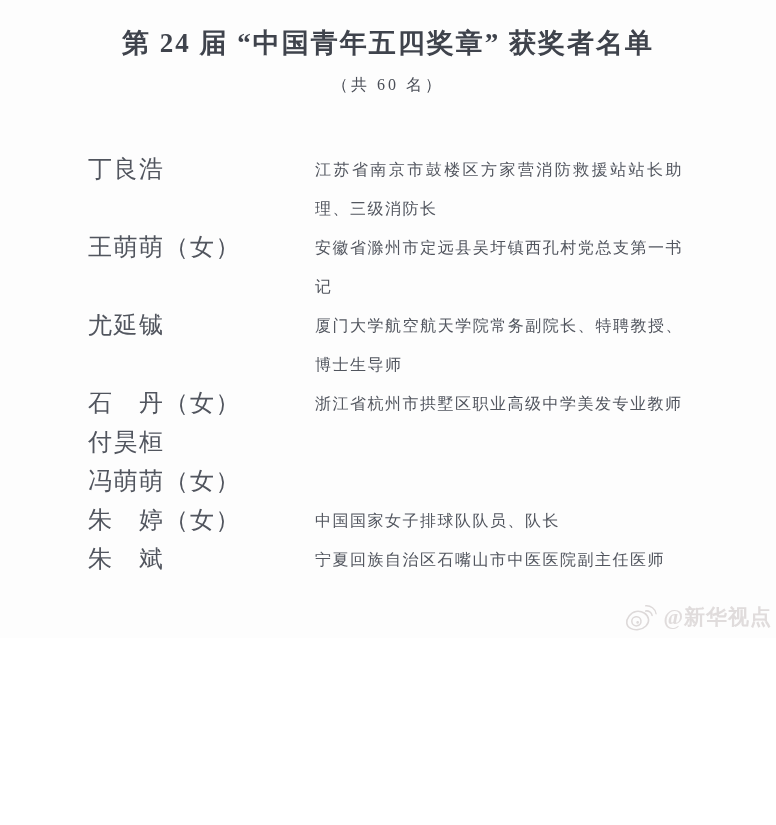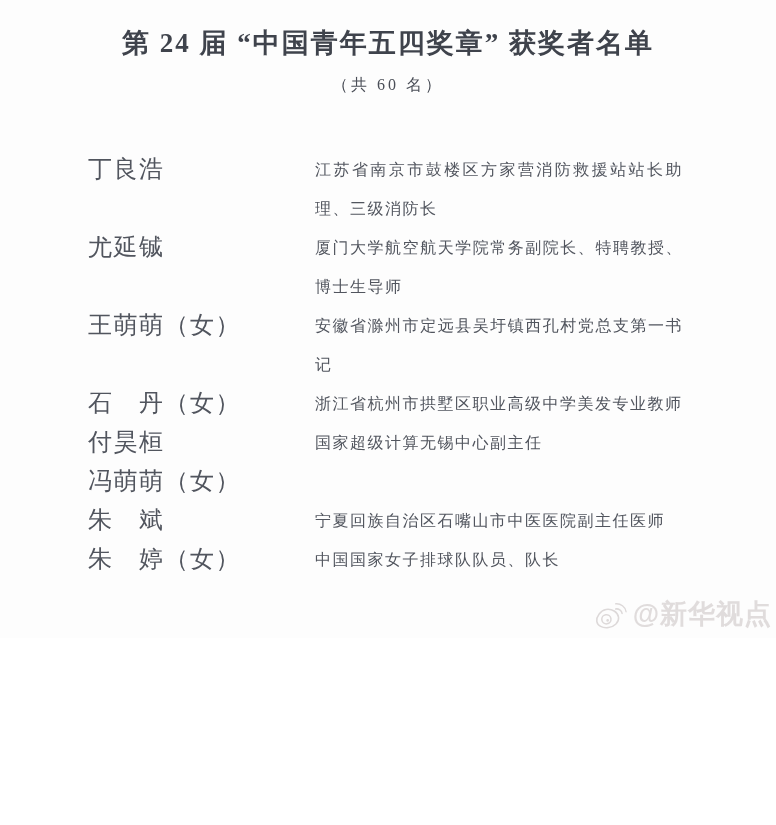--- a/index.html
+++ b/index.html
@@ -56,23 +56,23 @@
     text-justify: inter-ideograph;
   }
   .watermark {
     position: absolute;
     right: 4px;
     bottom: 6px;
     display: flex;
     align-items: center;
     gap: 6px;
     color: #e0dcdc;
-    font-family: Liberation Sans, sans-serif;
+    font-family: Liberation Serif, serif;
     font-weight: bold;
-    font-size: 27px;
+    font-size: 21px;
     letter-spacing: 1px;
     user-select: none;
   }
   .watermark svg {
     display: block;
     transform: rotate(-8deg);
   }
 </style>
 </head>
 <body>
@@ -83,55 +83,54 @@
 
   <div class="subtitle">（共 60 名）</div>
 
   <div class="list">
   <div class="row">
     <div class="name">丁良浩</div>
     <div class="desc">江苏省南京市鼓楼区方家营消防救援站站长助理、三级消防长</div>
   </div>
 
   <div class="row">
-    <div class="name">尤延铖</div>
-    <div class="desc">厦门大学航空航天学院常务副院长、特聘教授、博士生导师</div>
+    <div class="name">王萌萌（女）</div>
+    <div class="desc">安徽省滁州市定远县吴圩镇西孔村党总支第一书记</div>
   </div>
 
   <div class="row">
-    <div class="name">王萌萌（女）</div>
-    <div class="desc">安徽省滁州市定远县吴圩镇西孔村党总支第一书记</div>
+    <div class="name">尤延铖</div>
+    <div class="desc">厦门大学航空航天学院常务副院长、特聘教授、博士生导师</div>
   </div>
 
   <div class="row">
   </div>
 
 
   <div class="row">
     <div class="name">石　丹（女）</div>
     <div class="desc">浙江省杭州市拱墅区职业高级中学美发专业教师</div>
   </div>
 
   <div class="row">
     <div class="name">付昊桓</div>
-    <div class="desc">国家超级计算无锡中心副主任</div>
   </div>
 
   <div class="row">
     <div class="name">冯萌萌（女）</div>
   </div>
 
   <div class="row">
-    <div class="name">朱　斌</div>
-    <div class="desc">宁夏回族自治区石嘴山市中医医院副主任医师</div>
+    <div class="name">朱　婷（女）</div>
+    <div class="desc">中国国家女子排球队队员、队长</div>
   </div>
 
   <div class="row">
-    <div class="name">朱　婷（女）</div>
-    <div class="desc">中国国家女子排球队队员、队长</div>
+    <div class="name">朱　斌</div>
+    <div class="desc">宁夏回族自治区石嘴山市中医医院副主任医师</div>
   </div>
 </div>
 
   <div class="watermark">
     <span>
       <svg width="34" height="31" viewBox="0 0 40 36" fill="none" stroke="#ddd9d9" stroke-width="1.8" stroke-linecap="round">
         <path d="M29.5 22.5 c0 6 -6.5 10.5 -13.5 10.5 C9 33 3.5 29 3.5 23.8 c0 -5.6 6.3 -12.3 12.8 -12.3 6.8 0 13.2 4.6 13.2 11 z"></path>
         <circle cx="15" cy="23" r="5.4"></circle>
         <circle cx="16.3" cy="24.4" r="1.6" fill="#ddd9d9" stroke="none"></circle>
         <path d="M27.5 12.5 a6.5 6.5 0 0 1 6.8 6.2"></path>

